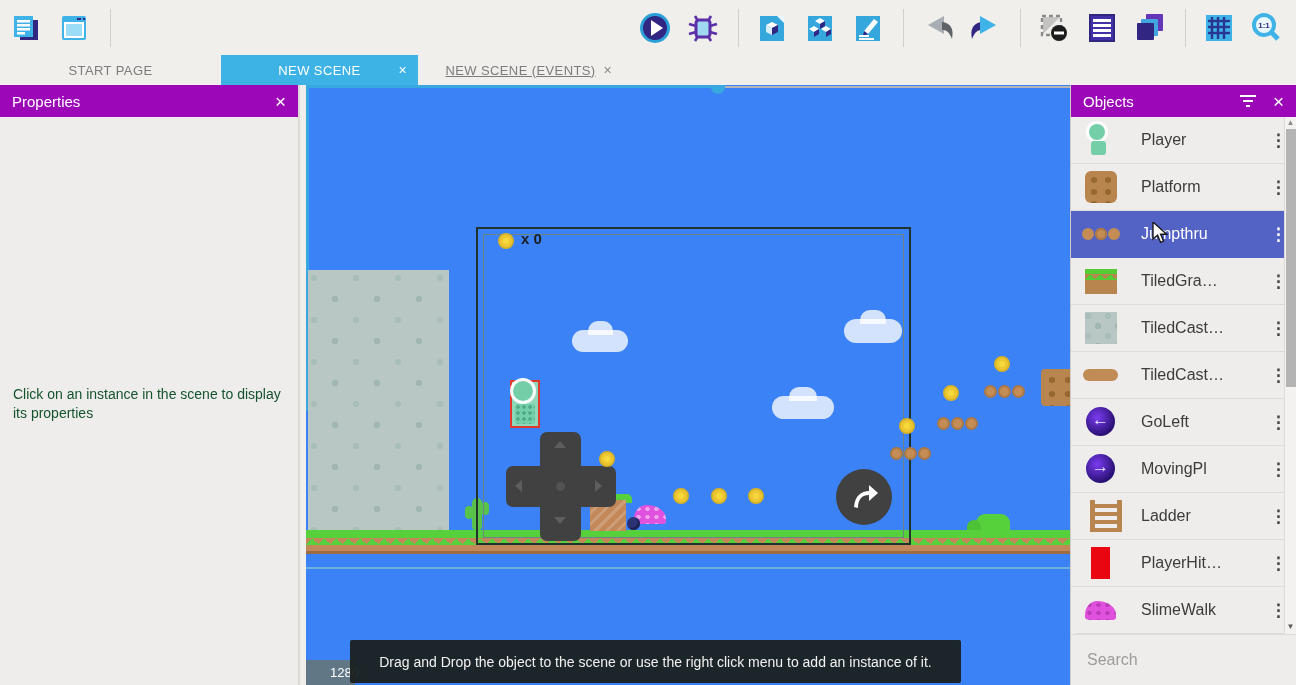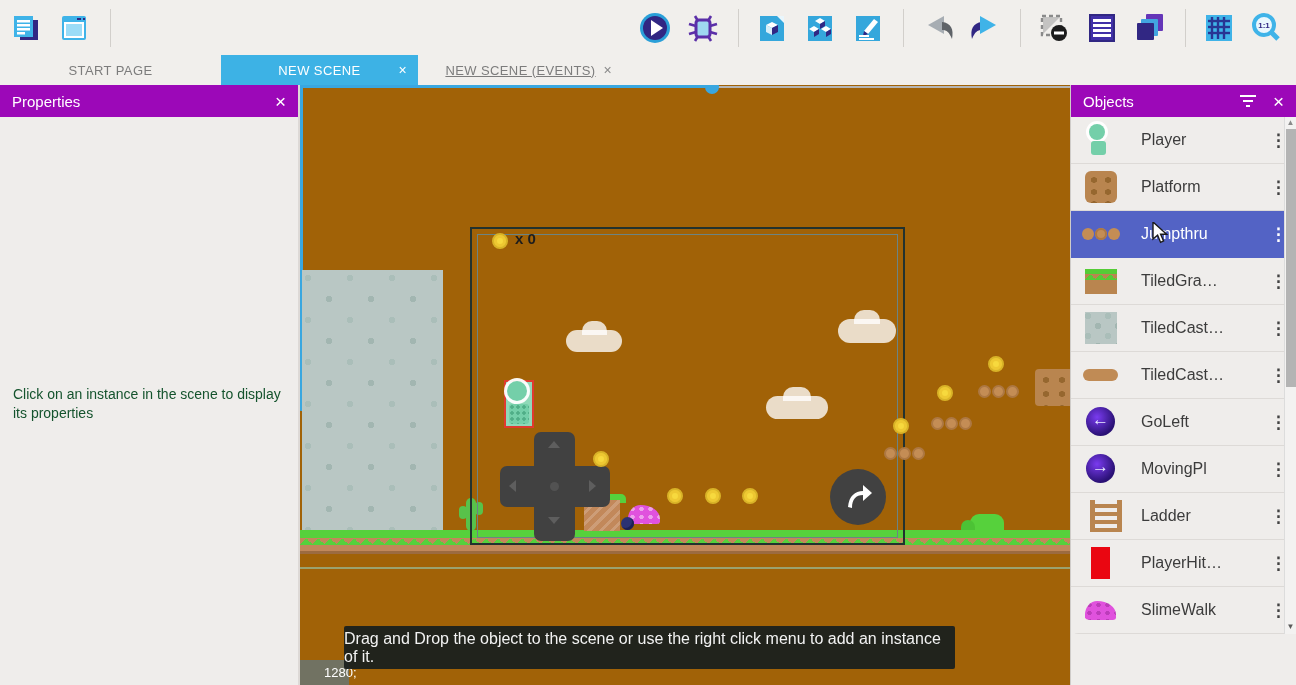--- a/index.html
+++ b/index.html
@@ -32,21 +32,21 @@
   .filter-icon i:nth-child(1){ top:0; width:16px; }
   .filter-icon i:nth-child(2){ top:5px; width:10px; }
   .filter-icon i:nth-child(3){ top:10px; width:4px; }
 
   
   .props { width:300px; background:#efedeb; border-right:2px solid #ddd9d6; display:flex; flex-direction:column; }
   .props-body { flex:1; display:flex; justify-content:center; }
   .props-msg { margin-top:268px; width:272px; text-align:left; font-size:14px; line-height:1.35; color:#14532d; }
 
   
-  .scene { position:relative; flex:1; background:#a16207; overflow:hidden; }
+  .scene { position:relative; flex:1; background:#3b82f6; overflow:hidden;margin-left:6px; }
   .abs { position:absolute; }
 
   .ruler-blue-h { left:0; top:0; width:418px; height:3px; background:#39a7e0; }
   .ruler-gray-h { left:418px; top:1px; width:352px; height:2px; background:#b5b5b5; }
   .hdot { left:405px; top:-5px; width:14px; height:14px; border-radius:50%; background:#39a7e0; }
   .ruler-blue-v { left:0; top:0; width:3px; height:320px; background:#39a7e0; }
   .vdot { left:-5px; top:312px; width:14px; height:14px; border-radius:50%; background:#39a7e0; }
 
   .tile-castle { left:2px; top:185px; width:141px; height:260px; background-color:#b9c7c4;
     background-image: radial-gradient(#a2b6b1 3px, rgba(0,0,0,0) 3.5px), radial-gradient(#aabeb9 3px, rgba(0,0,0,0) 3.5px);
@@ -104,22 +104,22 @@
 
   .plat-right { left:735px; top:284px; width:38px; height:37px; background:#b9854f; border-radius:4px;
     background-image: radial-gradient(#96672f 3px, rgba(0,0,0,0) 3.5px); background-size:16px 14px; background-position:3px 4px; }
 
   .jump-group { position:absolute; display:flex; }
   .jg-c { width:13px; height:13px; border-radius:50%; background:#c48d55; border:2px solid #ad7843; margin-right:1px; }
 
   .cloud { position:absolute; background:rgba(255,255,255,.78); border-radius:12px; }
   .cloud::before { content:""; position:absolute; left:28%; top:-9px; width:45%; height:14px; background:rgba(255,255,255,.78); border-radius:10px 10px 0 0; }
 
-  .tooltip { left:44px; top:541px; width:611px; height:43px; background:rgba(26,32,29,.95); border-radius:2px;
-    color:#f2f2f2; font-size:16px; display:flex; align-items:center; justify-content:center; z-index:6; }
+  .tooltip { left:44px; top:555px; width:611px; height:43px; background:rgba(26,32,29,.95); border-radius:2px;
+    color:#f2f2f2; font-size:14px; display:flex; align-items:center; justify-content:center; z-index:6; }
   .coord-badge { left:0; top:575px; width:49px; height:25px; background:rgba(104,117,114,.85); color:#fff;
     font-size:13px; display:flex; align-items:center; padding-left:24px; z-index:5; }
 
   
   .objects { width:226px; background:#efedeb; border-left:1px solid #cfccc9; display:flex; flex-direction:column; position:relative; }
   .obj-list { height:517px; position:relative; overflow:hidden;border-radius:7px; }
   .obj-row { height:47px; display:flex; align-items:center; padding:0 10px 0 12px; border-bottom:1px solid #dddad7; cursor:pointer; }
   .obj-row.selected { background:#5363c5; border-bottom-color:#5363c5; }
   .obj-row.selected .obj-label, .obj-row.selected .kebab { color:#fff; }
   .thumb { width:36px; display:flex; align-items:center; justify-content:center; margin-right:22px; position:relative; height:34px; }
@@ -479,18 +479,25 @@
     <span class="kebab">⋮</span>
   </div>
       </div>
 
     <div class="pscroll">
       <div class="up">▲</div>
       <div class="thumbbar"></div>
       <div class="down">▼</div>
     </div>
 
+    <div class="search-bar">
+      <input class="search-input" type="text" placeholder="Search" style="">
+      <svg width="20" height="20" viewBox="0 0 20 20">
+        <circle cx="8.5" cy="8.5" r="5.5" fill="none" stroke="#8a8a8a" stroke-width="2"></circle>
+        <line x1="12.5" y1="12.5" x2="17.5" y2="17.5" stroke="#8a8a8a" stroke-width="2"></line>
+      </svg>
+    </div>
   </div>
 </div>
 
 <svg class="cursor" width="20" height="22" viewBox="0 0 20 22">
   <polygon points="1,0 1,17 5.6,13.2 8.6,20.4 11.6,19 8.6,12.2 14.6,12.2" fill="#fff" stroke="#1a1a1a" stroke-width="1.4"></polygon>
 </svg>
 
 </body></html>

